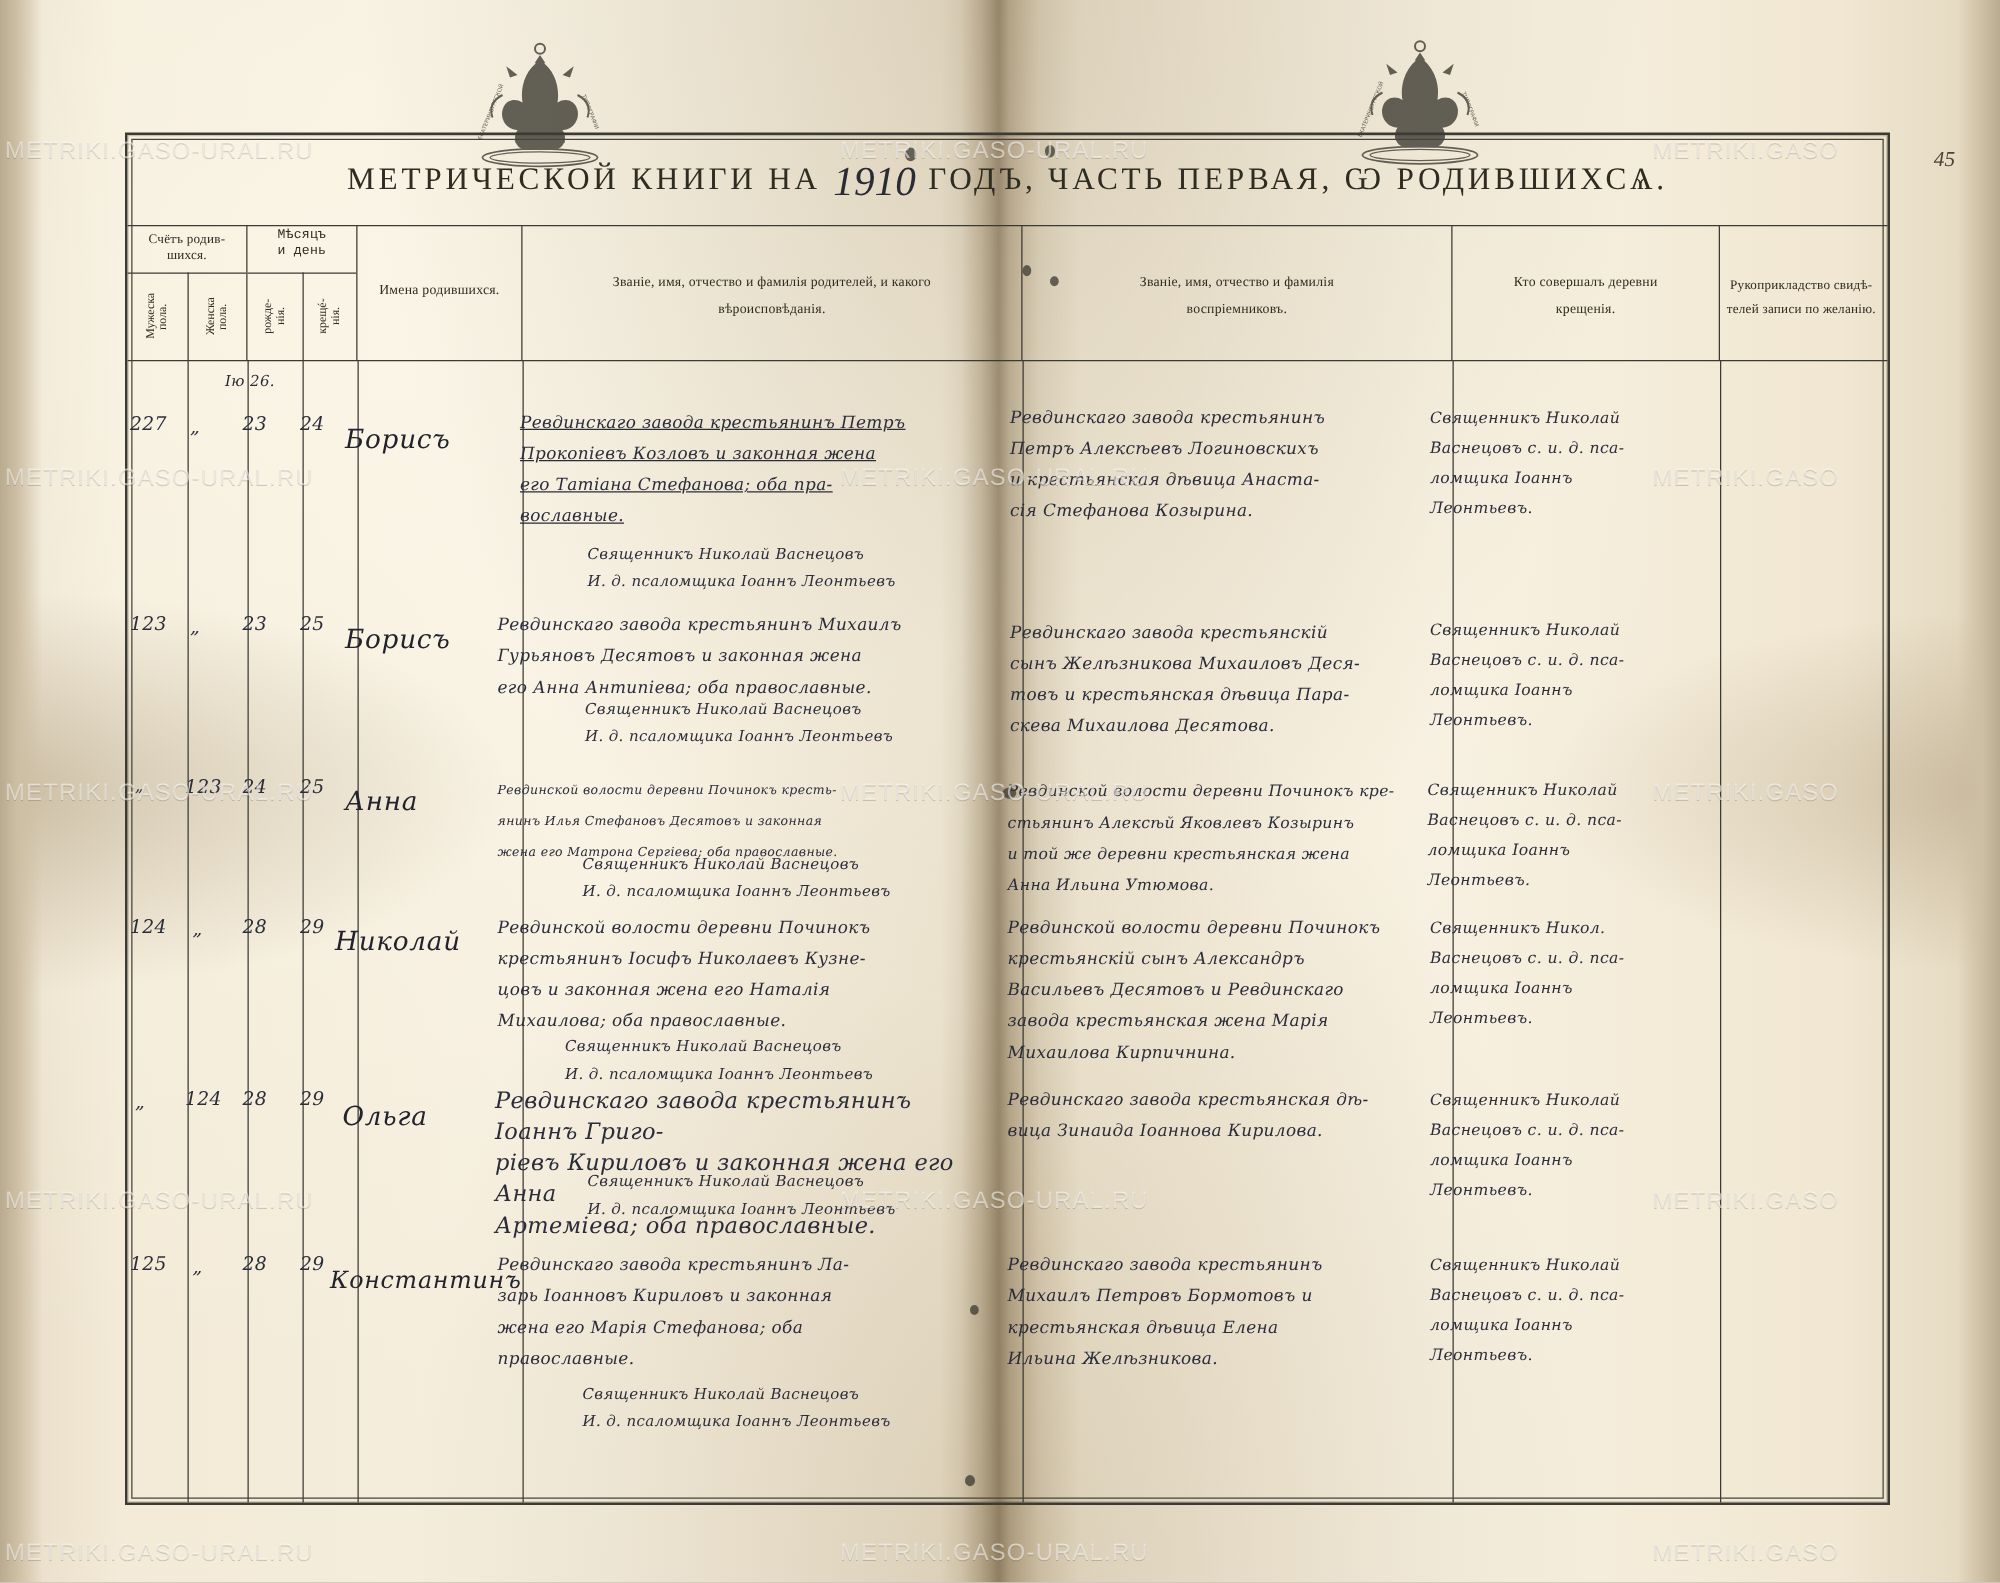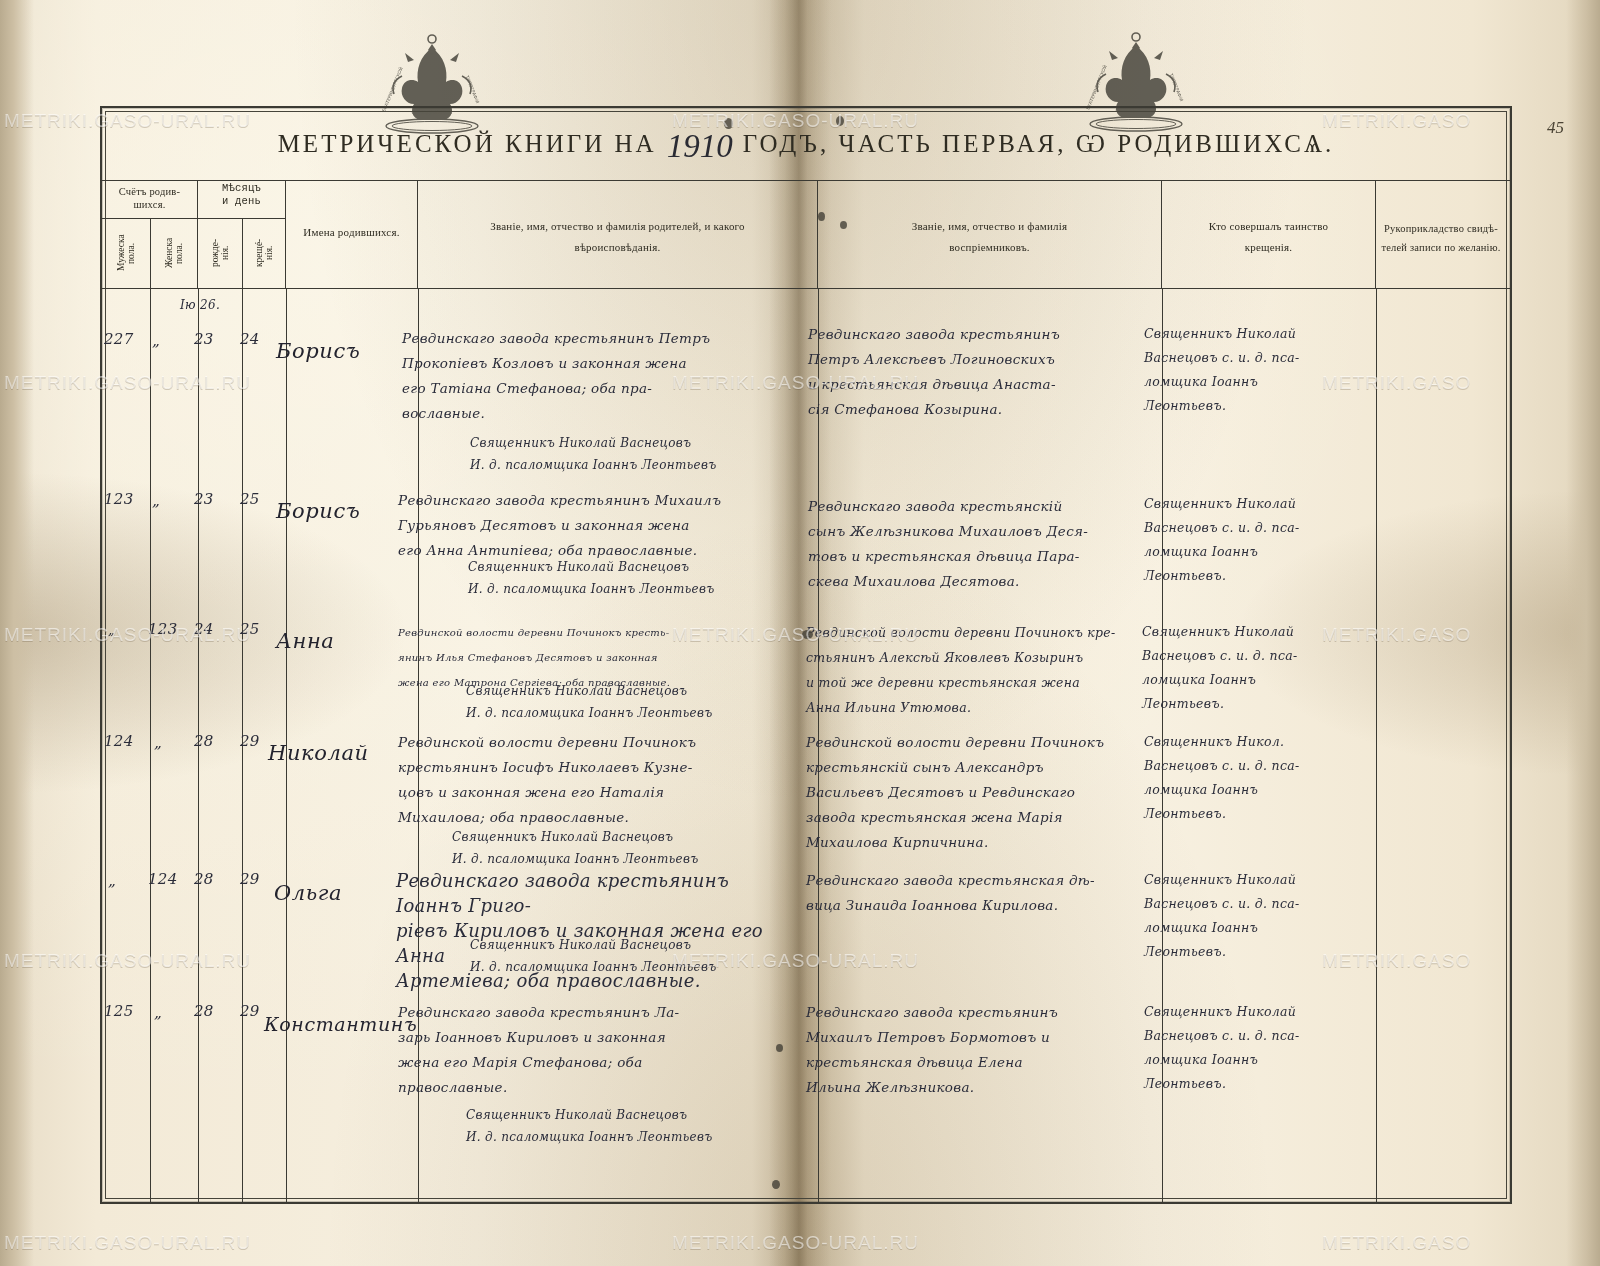--- a/index.html
+++ b/index.html
@@ -326,21 +326,21 @@
       <div class="col" style="left:184px; width:132px;">
         <div class="hcell big" style="padding-top:46px;">Имена родившихся.</div>
       </div>
 
       <div class="col" style="left:716px; width:344px;">
         <div class="hcell big" style="padding-top:36px; white-space:pre-line; line-height:1.9;">Званіе, имя, отчество и фамилія
 воспріемниковъ.</div>
       </div>
 
       <div class="col" style="left:1060px; width:214px;">
-        <div class="hcell big" style="padding-top:36px; white-space:pre-line; line-height:1.9;">Кто совершалъ таинство
+        <div class="hcell big" style="padding-top:36px; white-space:pre-line; line-height:1.9;">Кто совершалъ деревни
 крещенія.</div>
       </div>
 
       <div class="col" style="left:1274px; width:130px; border-right:none;">
         <div class="hcell" style="padding-top:40px; white-space:pre-line; line-height:1.8;">Рукоприкладство свидѣ-
 телей записи по желанію.</div>
       </div>
     </div>
 
     <div class="body">
@@ -355,21 +355,21 @@
     </div>
   </div>
 
   <div class="hw" style="left:180px; top:298px; font-size:12px;">Ію 26.</div>
 
   <div class="hw num" style="left:104px; top:330px;">227</div>
   <div class="hw num" style="left:152px; top:332px;">„</div>
   <div class="hw num" style="left:194px; top:330px;">23</div>
   <div class="hw num" style="left:240px; top:330px;">24</div>
   <div class="hw name" style="left:276px; top:322px;">Борисъ</div>
-  <div class="hw body-text" style="left:402px; top:326px; width:366px;">Ревдинскаго завода крестьянинъ Петръ
+  <div class="hw body-text" style="left:416px; top:326px; width:366px;text-decoration:underline;">Ревдинскаго завода крестьянинъ Петръ
 Прокопіевъ Козловъ и законная жена
 его Татіана Стефанова; оба пра-
 вославные.</div>
   <div class="hw sig" style="left:470px; top:432px; width:310px;">Священникъ Николай Васнецовъ
 И. д. псаломщика Іоаннъ Леонтьевъ</div>
   <div class="hw body-text" style="left:808px; top:322px; width:330px;">Ревдинскаго завода крестьянинъ
 Петръ Алексѣевъ Логиновскихъ
 и крестьянская дѣвица Анаста-
 сія Стефанова Козырина.</div>
   <div class="hw small" style="left:1144px; top:322px; width:200px;">Священникъ Николай

